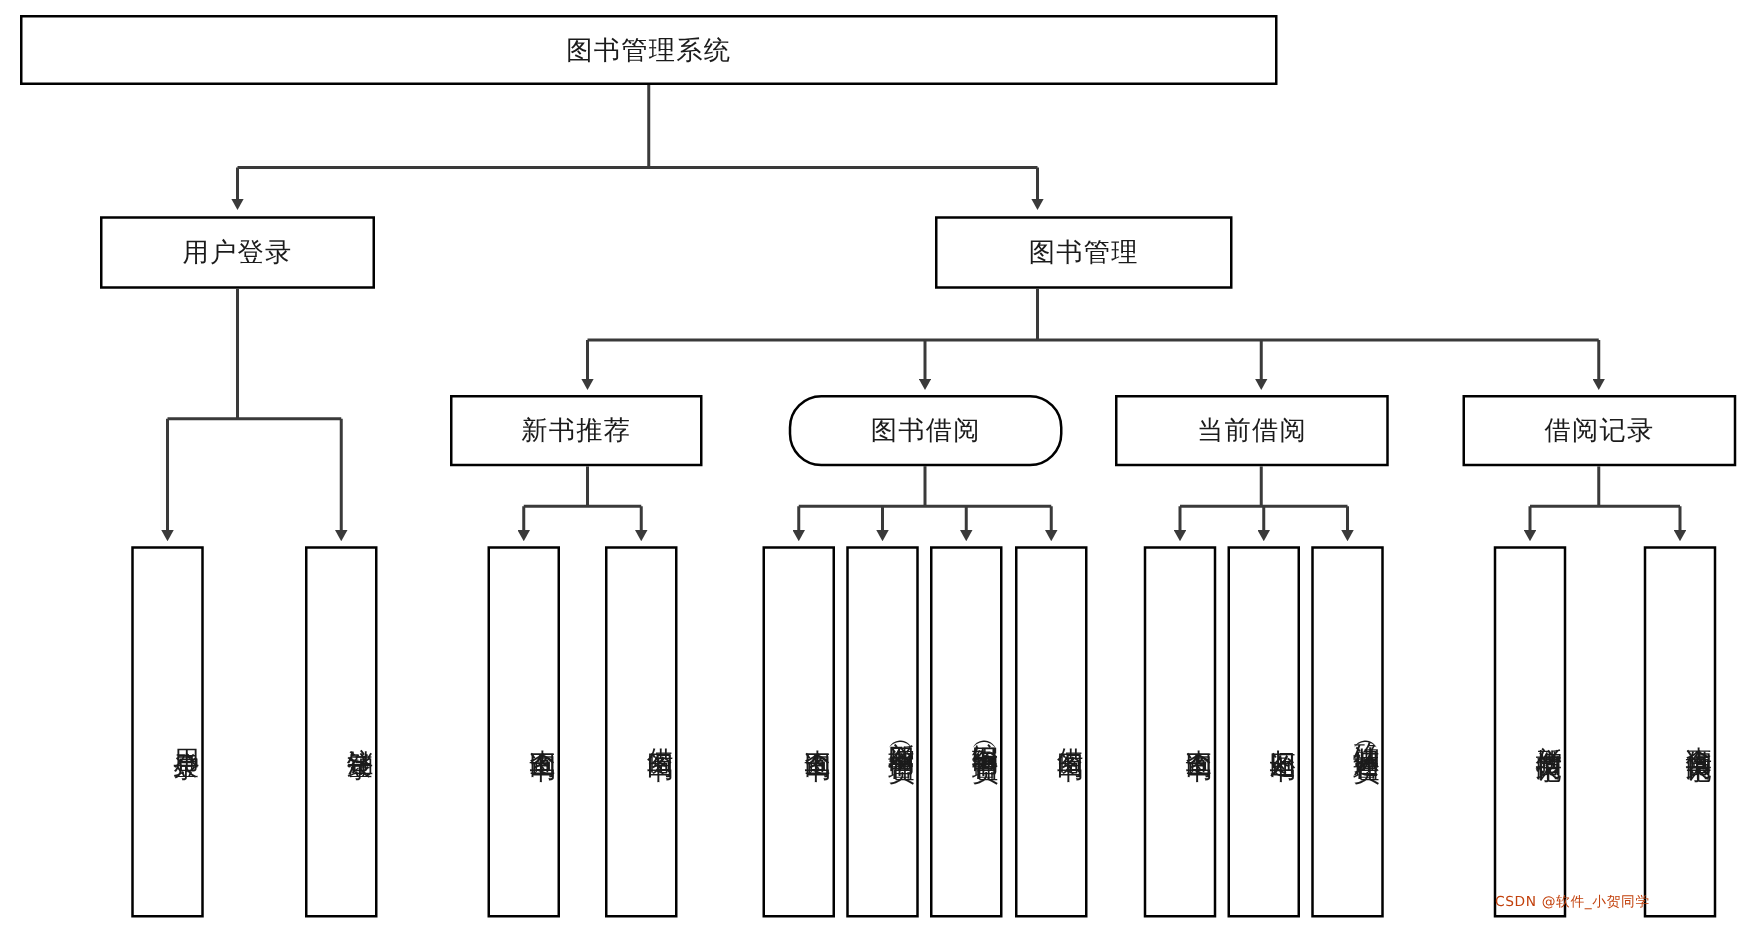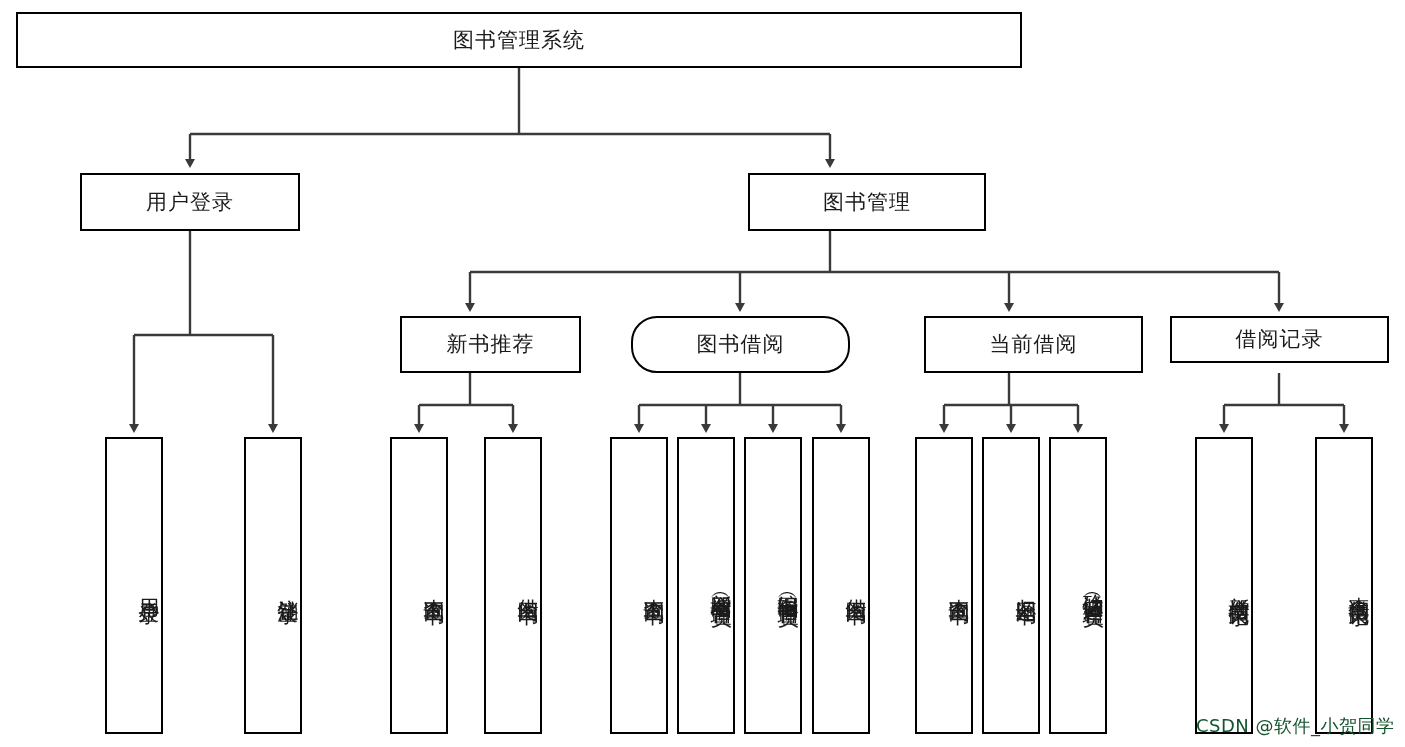--- a/index.html
+++ b/index.html
@@ -51,22 +51,22 @@
     align-items: flex-start;
     justify-content: center;
   }
   .node.vert > .lbl {
     writing-mode: vertical-rl;
     text-orientation: upright;
     display: block;
   }
   .watermark {
     position: absolute;
-    font-size: 18px;
-    color: #14532d;
+    font-size: 11px;
+    color: #c2410c;
     white-space: nowrap;
     letter-spacing: 0.5px;
   }
 </style>
 </head>
 <body>
 
 <div id="canvas">
 
   <svg id="edges" viewBox="0 0 1405 747">
@@ -123,30 +123,30 @@
     <span class="lbl">图书管理系统</span>
   </div>
 
   <div class="node horiz" style="left:80px; top:173px; width:220px; height:58px;">
     <span class="lbl">用户登录</span>
   </div>
   <div class="node horiz" style="left:748px; top:173px; width:238px; height:58px;">
     <span class="lbl">图书管理</span>
   </div>
 
-  <div class="node horiz" style="left:360px; top:316px; width:181px; height:57px;margin-left:40px;">
+  <div class="node horiz" style="left:360px; top:316px; width:202px; height:57px;">
     <span class="lbl">新书推荐</span>
   </div>
   <div class="node horiz" style="left:631px; top:316px; width:219px; height:57px;border-radius:26px;">
     <span class="lbl">图书借阅</span>
   </div>
-  <div class="node horiz" style="left:924px; top:316px; width:219px; height:57px;">
+  <div class="node horiz" style="left:892px; top:316px; width:219px; height:57px;">
     <span class="lbl">当前借阅</span>
   </div>
-  <div class="node horiz" style="left:1170px; top:316px; width:219px; height:47px;">
+  <div class="node horiz" style="left:1170px; top:316px; width:219px; height:57px;">
     <span class="lbl">借阅记录</span>
   </div>
 
   <div class="node vert" style="left:105px; top:437px; width:58px; height:297px;">
     <span class="lbl">用户登录</span>
   </div>
   <div class="node vert" style="left:244px; top:437px; width:58px; height:297px;">
     <span class="lbl">注销登录</span>
   </div>
 

